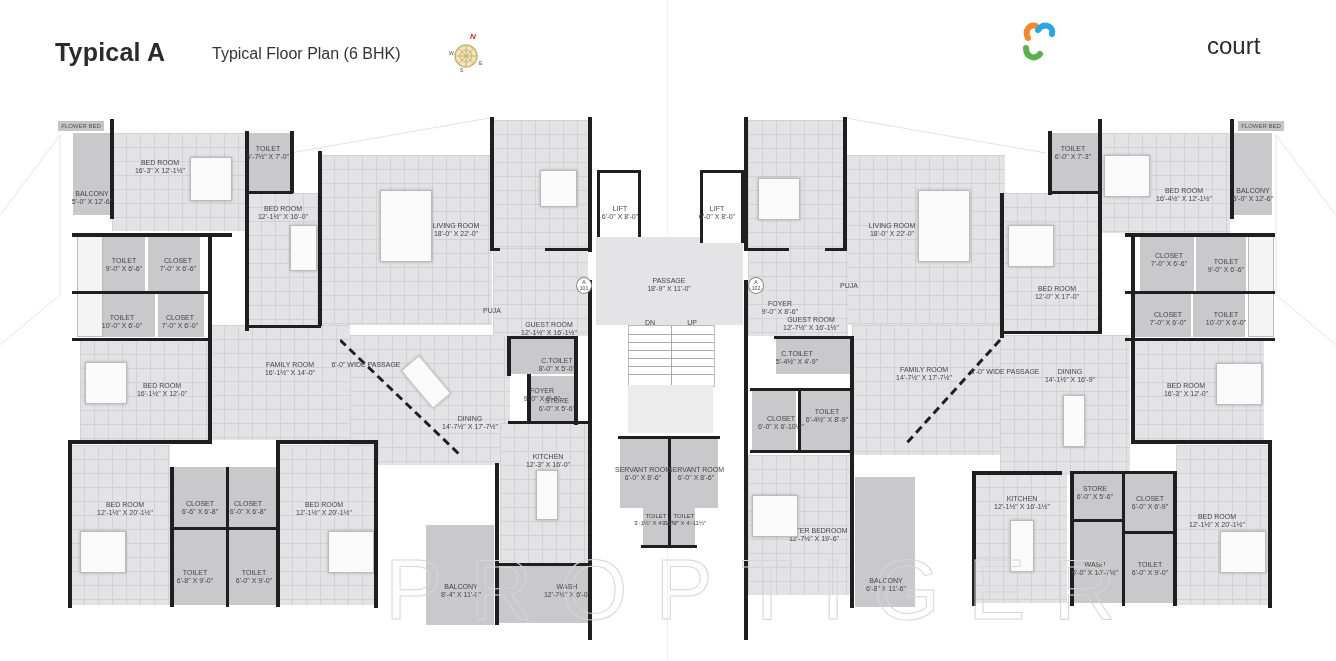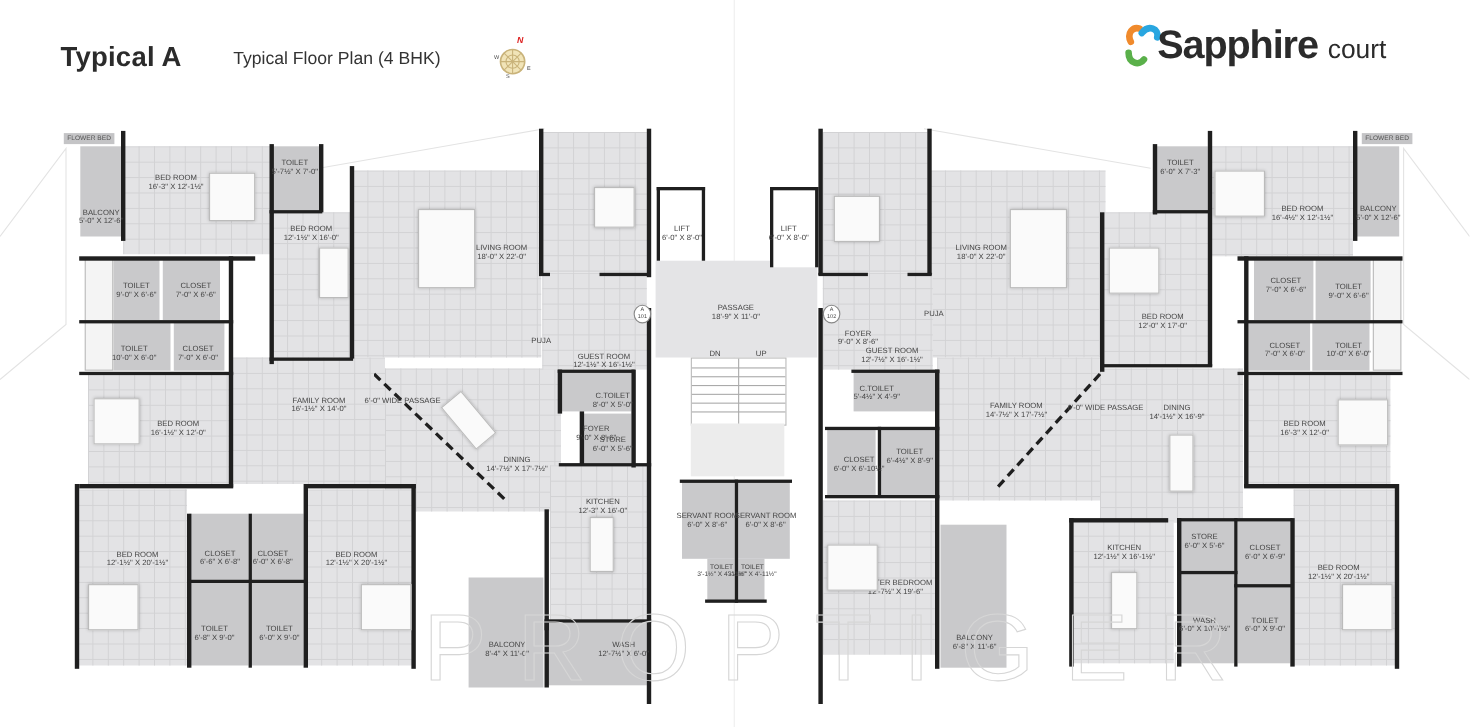--- a/index.html
+++ b/index.html
@@ -24,21 +24,21 @@
   .divider{left:667px;top:0;width:1px;height:661px;background:#eee;}
   .stair{position:absolute;background:#fff;border:1px solid #bbb;}
   .stair .step{position:absolute;left:0;right:0;height:1px;background:#aaa;}
 </style>
 </head>
 <body>
 
 <div class="abs divider"></div>
 
 <div class="abs title">Typical A</div>
-<div class="abs subtitle">Typical Floor Plan (4 BHK)</div>
+<div class="abs subtitle">Typical Floor Plan (6 BHK)</div>
 <div class="abs compass">
   <svg width="40" height="40" viewBox="0 0 40 40">
     <circle cx="20" cy="22" r="11" fill="#f1e4b8" stroke="#c9b37a" stroke-width="1.5"></circle>
     <circle cx="20" cy="22" r="6" fill="none" stroke="#c9b37a" stroke-width="1"></circle>
     <g stroke="#c9b37a" stroke-width="1">
       <line x1="20" y1="11" x2="20" y2="33"></line>
         <line x1="9" y1="22" x2="31" y2="22"></line>
       <line x1="12" y1="14" x2="28" y2="30"></line>
         <line x1="28" y1="14" x2="12" y2="30"></line>
     </g>
@@ -48,21 +48,20 @@
   <span class="abs" style="left:14px;top:33px;font-size:5px;color:#444;">S</span>
   <span class="abs" style="left:3px;top:16px;font-size:5px;color:#444;">W</span>
 </div>
 
 <div class="abs logo">
   <svg class="abs" style="left:0;top:2px;" width="38" height="46" viewBox="0 0 38 46">
     <path d="M6 18 C2 10 8 4 14 6" stroke="#f08a2c" stroke-width="6" fill="none" stroke-linecap="round"></path>
     <path d="M16 10 C22 2 32 6 30 14" stroke="#29a6e0" stroke-width="6" fill="none" stroke-linecap="round"></path>
     <path d="M4 28 C4 38 14 40 18 34" stroke="#5ab04a" stroke-width="6" fill="none" stroke-linecap="round"></path>
   </svg>
-  <span class="logo-text-main">Sapphire</span>
   <span class="logo-text-sub">court</span>
 </div>
 
 <div class="abs plan">
 
   <svg class="abs" style="left:0;top:0" width="1336" height="566">
     <g stroke="#e3e3e3" stroke-width="1" fill="none">
       <polyline points="0,120 60,40 60,200 0,250"></polyline>
       <polyline points="1336,120 1276,40 1276,200 1336,250"></polyline>
       <line x1="290" y1="58" x2="495" y2="22"></line>

